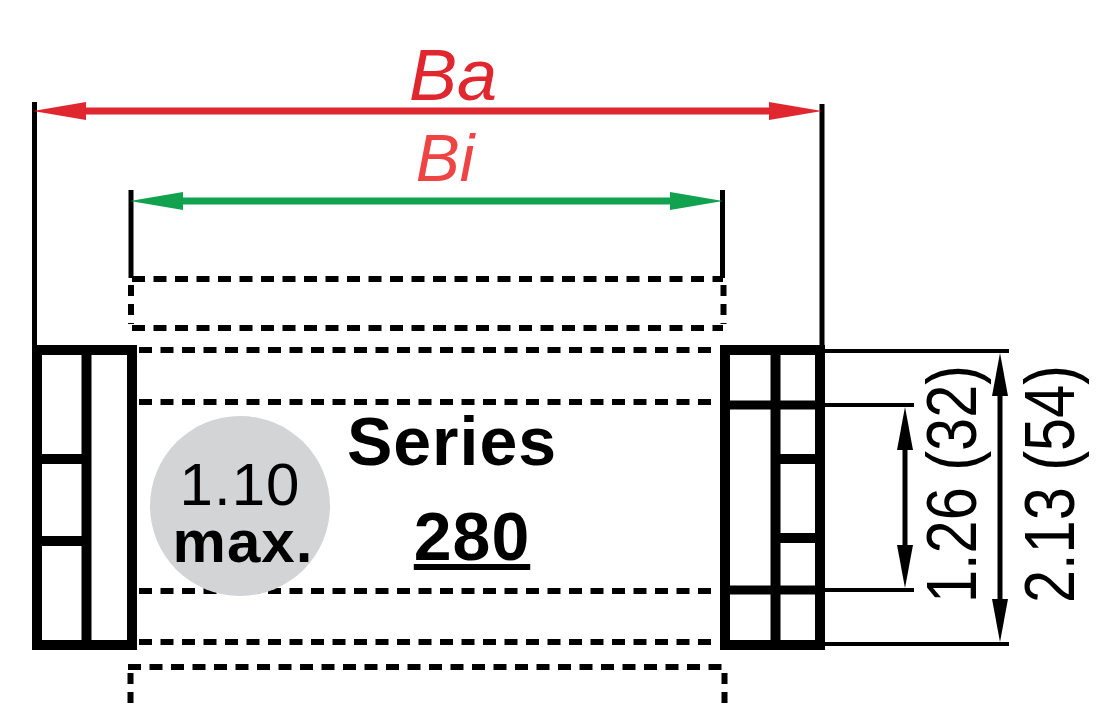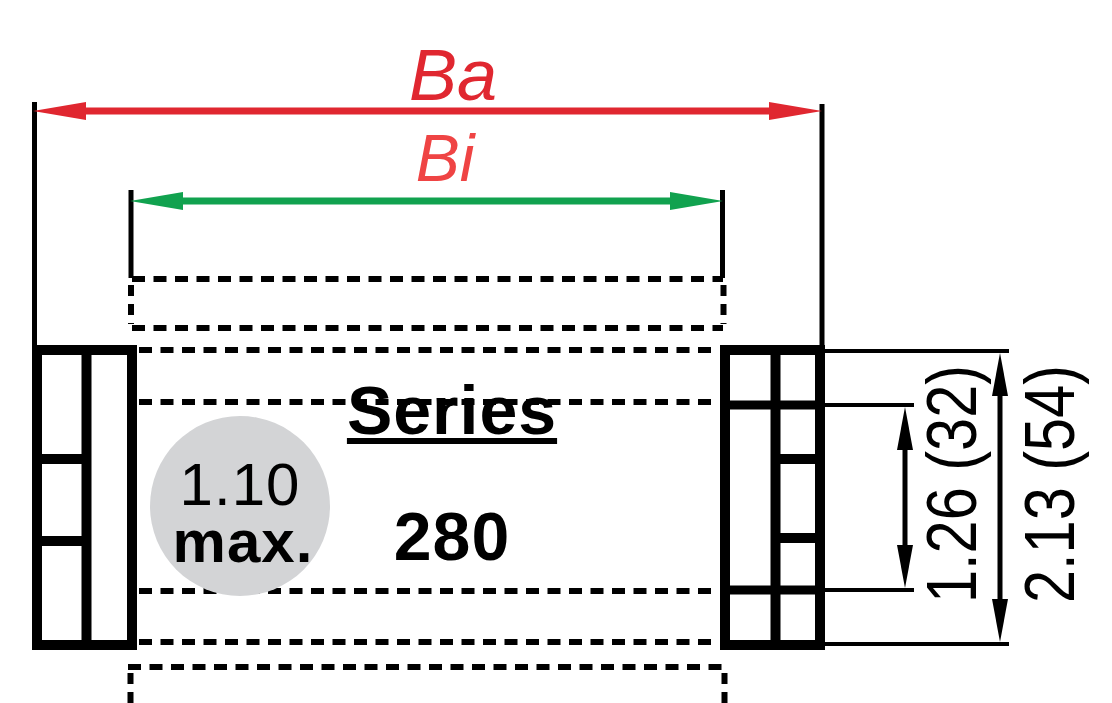--- a/index.html
+++ b/index.html
@@ -109,23 +109,23 @@
       <line x1="1000" y1="362" x2="1000" y2="573" stroke="#000" stroke-width="5"></line>
       <polygon points="1000,323 992,366 1008,366"></polygon>
       <polygon points="1000,612 992,569 1008,569"></polygon>
     </g>
   </svg>
 
   <div class="lab it ba-label" style="left:453px; top:45px;">Ba</div>
 
   <div class="lab it bi-label" style="left:445px; top:128px;">Bi</div>
 
-  <div class="lab series" style="left:452px; top:380px;text-decoration:underline;">Series</div>
+  <div class="lab series" style="left:452px; top:411px;">Series</div>
 
-  <div class="lab series" style="left:452px; top:506px;">280</div>
+  <div class="lab series" style="left:472px; top:506px;text-decoration:underline;">280</div>
 
   <div class="lab pitch" style="left:240px; top:455px;">1.10</div>
 
   <div class="lab pitch" style="left:243px; top:512px;font-weight:bold;">max.</div>
 
   <div class="lab dim-rot" style="left:952px; top:454px;">1.26 (32)</div>
 
   <div class="lab dim-rot" style="left:1050px; top:454px;">2.13 (54)</div>
 
 </div>

